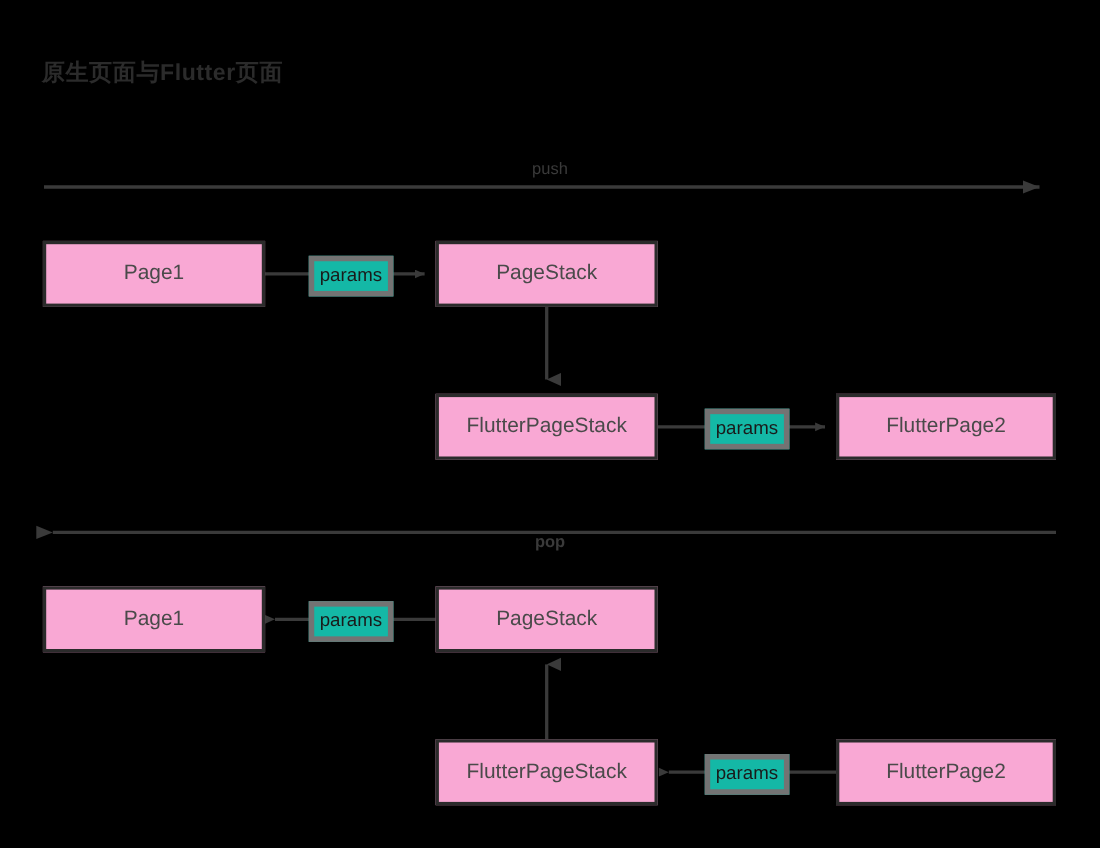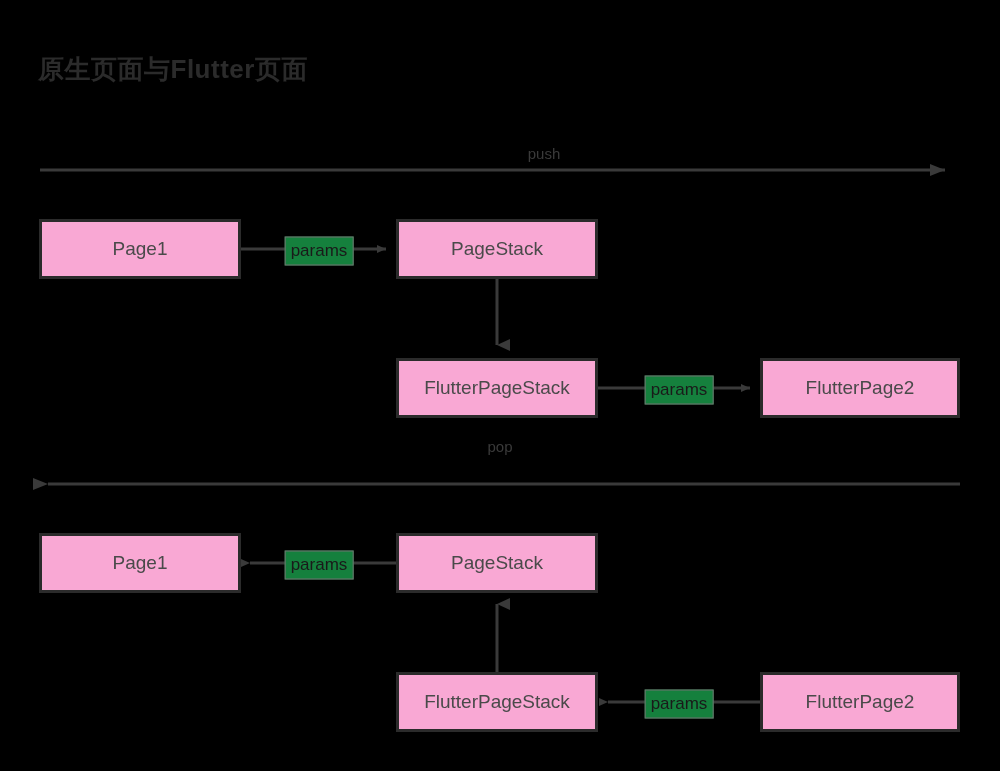--- a/index.html
+++ b/index.html
@@ -19,21 +19,21 @@
     position: absolute;
     inset: 0;
     width: 1000px;
     height: 771px;
   }
 
   .page-title {
     position: absolute;
     left: 38px;
     top: 52px;
-    font-size: 26px;
+    font-size: 21px;
     font-weight: 700;
     color: #2b2b2b;
     letter-spacing: 0.5px;
     white-space: nowrap;
   }
 
   
   .node-box {
     position: absolute;
     background: #f9a8d4;
@@ -60,28 +60,28 @@
   #box-pop-flutterpage2 { left: 760px; top: 672px; width: 200px; height: 60px; }
 
   
   .section-label {
     position: absolute;
     font-size: 15px;
     color: #3a3a3a;
     white-space: nowrap;
     transform: translateX(-50%);
   }
-  #label-push { left: 500px; top: 145px; margin-left: 44px; }
-  #label-pop  { left: 500px; top: 438px; }
+  #label-push { left: 500px; top: 145px; }
+  #label-pop  { left: 500px; top: 484px; font-weight: bold; }
 
   
   .params-chip {
     position: absolute;
-    background: #15803d;
-    border: 1px solid #737373;
+    background: #14b8a6;
+    border: 5px solid #737373;
     color: #1a1a1a;
     font-size: 17px;
     line-height: 1;
     padding: 4px 5px 6px 5px;
     white-space: nowrap;
     box-sizing: border-box;
     transform: translate(-50%, -50%);
   }
   #chip-push-1 { left: 319px; top: 251px; }
   #chip-push-2 { left: 679px; top: 390px; }

